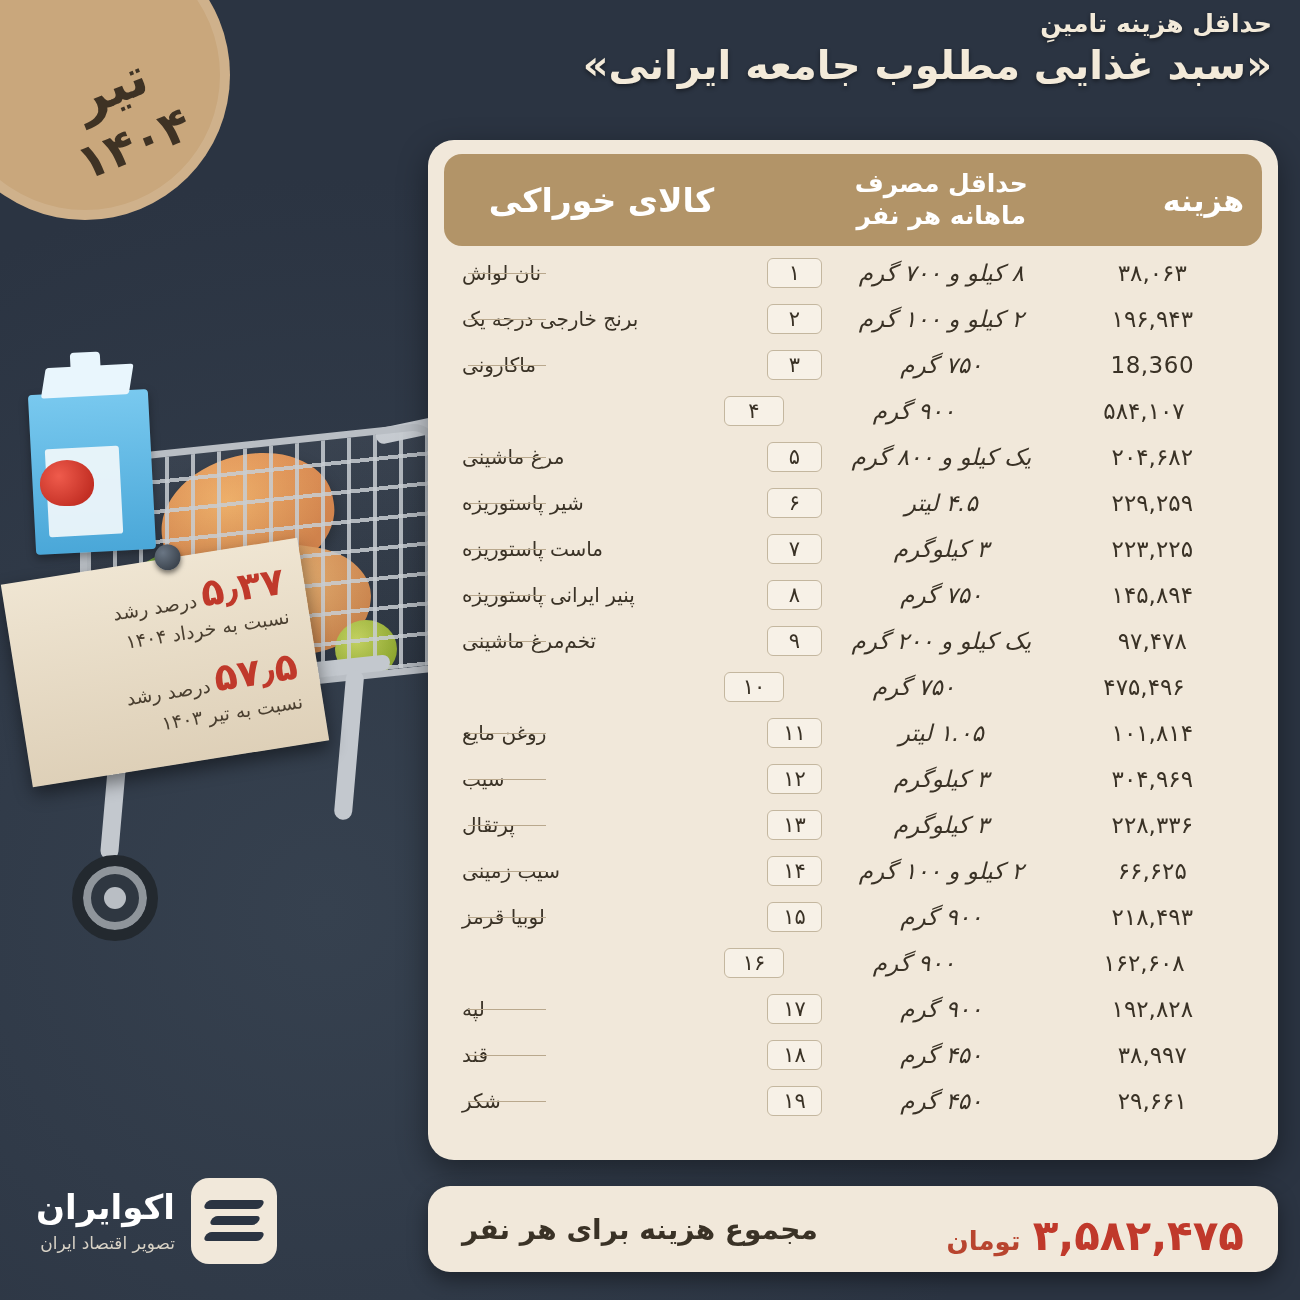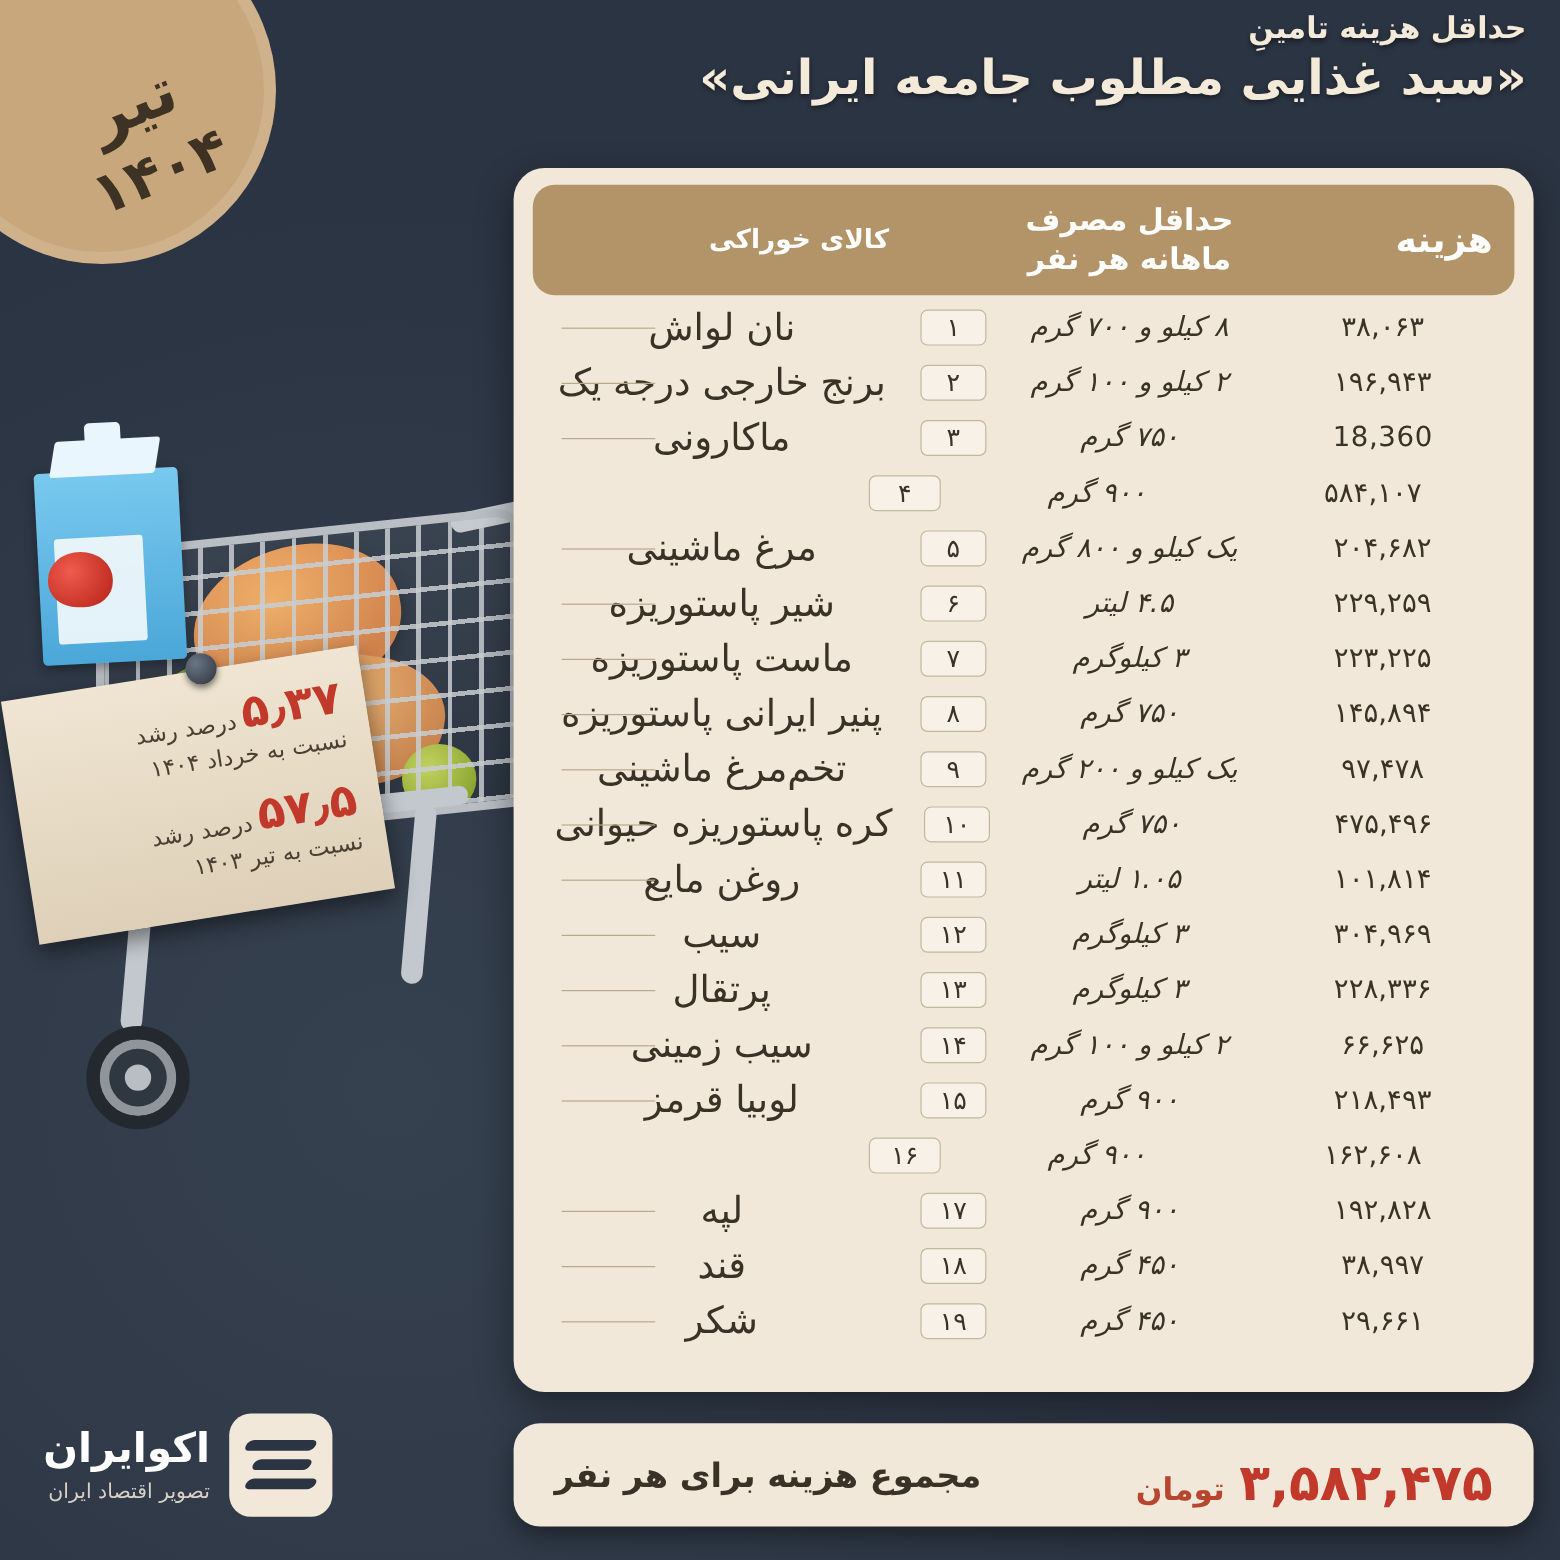--- a/index.html
+++ b/index.html
@@ -169,33 +169,33 @@
   }
   .thead {
     display: flex; align-items: center;
     background: #b29468;
     border-radius: 18px;
     height: 92px;
     color: #fff;
     padding: 0 18px;
   }
   .th { text-align: center; font-weight: bold; }
-  .th-name  { width: 330px; font-size: 22px; text-align: right; padding-right: 26px; }
+  .th-name  { width: 330px; font-size: 33px; padding-right: 26px; }
   .th-num   { width: 60px; }
   .th-qty   { width: 260px; font-size: 25px; line-height: 1.3; }
   .th-cost  { width: 200px; font-size: 30px; text-align: right; }
 
   .tbody { margin-top: 4px; }
   .row {
     display: flex; align-items: center; height: 46px;
     padding: 0 18px;
     color: #3a3226;
   }
   .c-name {
-    width: 330px; text-align: center; font-size: 31px; padding-right: 26px;
+    width: 330px; text-align: left; font-size: 20px; padding-right: 26px;
     position: relative; white-space: nowrap;
   }
   .c-name::after {
     content: ""; position: absolute; left: 6px; top: 50%;
     width: 78px; height: 1px; background: #b9a88d;
   }
   .c-num {
     width: 60px; text-align: center; font-size: 21px;
     border: 1px solid #c4b79f; border-radius: 6px; height: 30px; line-height: 28px;
     background: #f7f1e7;
@@ -349,21 +349,20 @@
         <div class="row">
           <div class="c-cost">۹۷,۴۷۸</div>
           <div class="c-qty">یک کیلو و ۲۰۰ گرم</div>
           <div class="c-num">۹</div>
           <div class="c-name">تخم‌مرغ ماشینی</div>
         </div>
         <div class="row">
           <div class="c-cost">۴۷۵,۴۹۶</div>
           <div class="c-qty">۷۵۰ گرم</div>
           <div class="c-num">۱۰</div>
-          <div class="c-name">کره پاستوریزه حیوانی</div>
         </div>
         <div class="row">
           <div class="c-cost">۱۰۱,۸۱۴</div>
           <div class="c-qty">۱.۰۵ لیتر</div>
           <div class="c-num">۱۱</div>
           <div class="c-name">روغن مایع</div>
         </div>
         <div class="row">
           <div class="c-cost">۳۰۴,۹۶۹</div>
           <div class="c-qty">۳ کیلوگرم</div>

